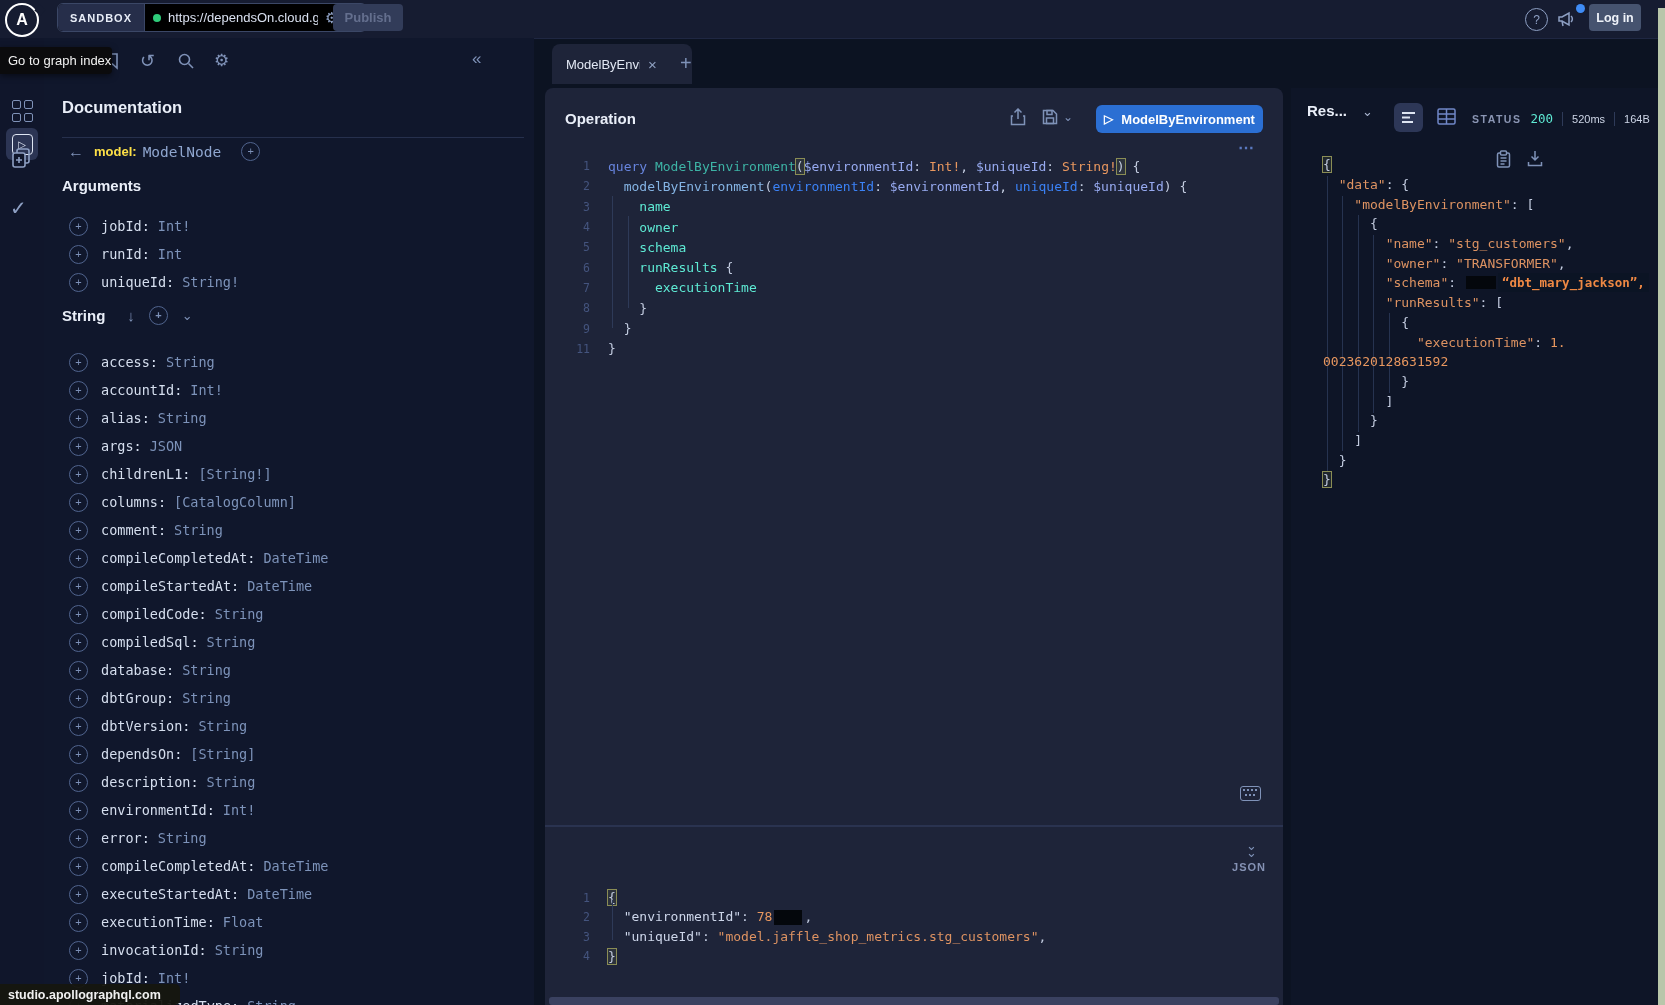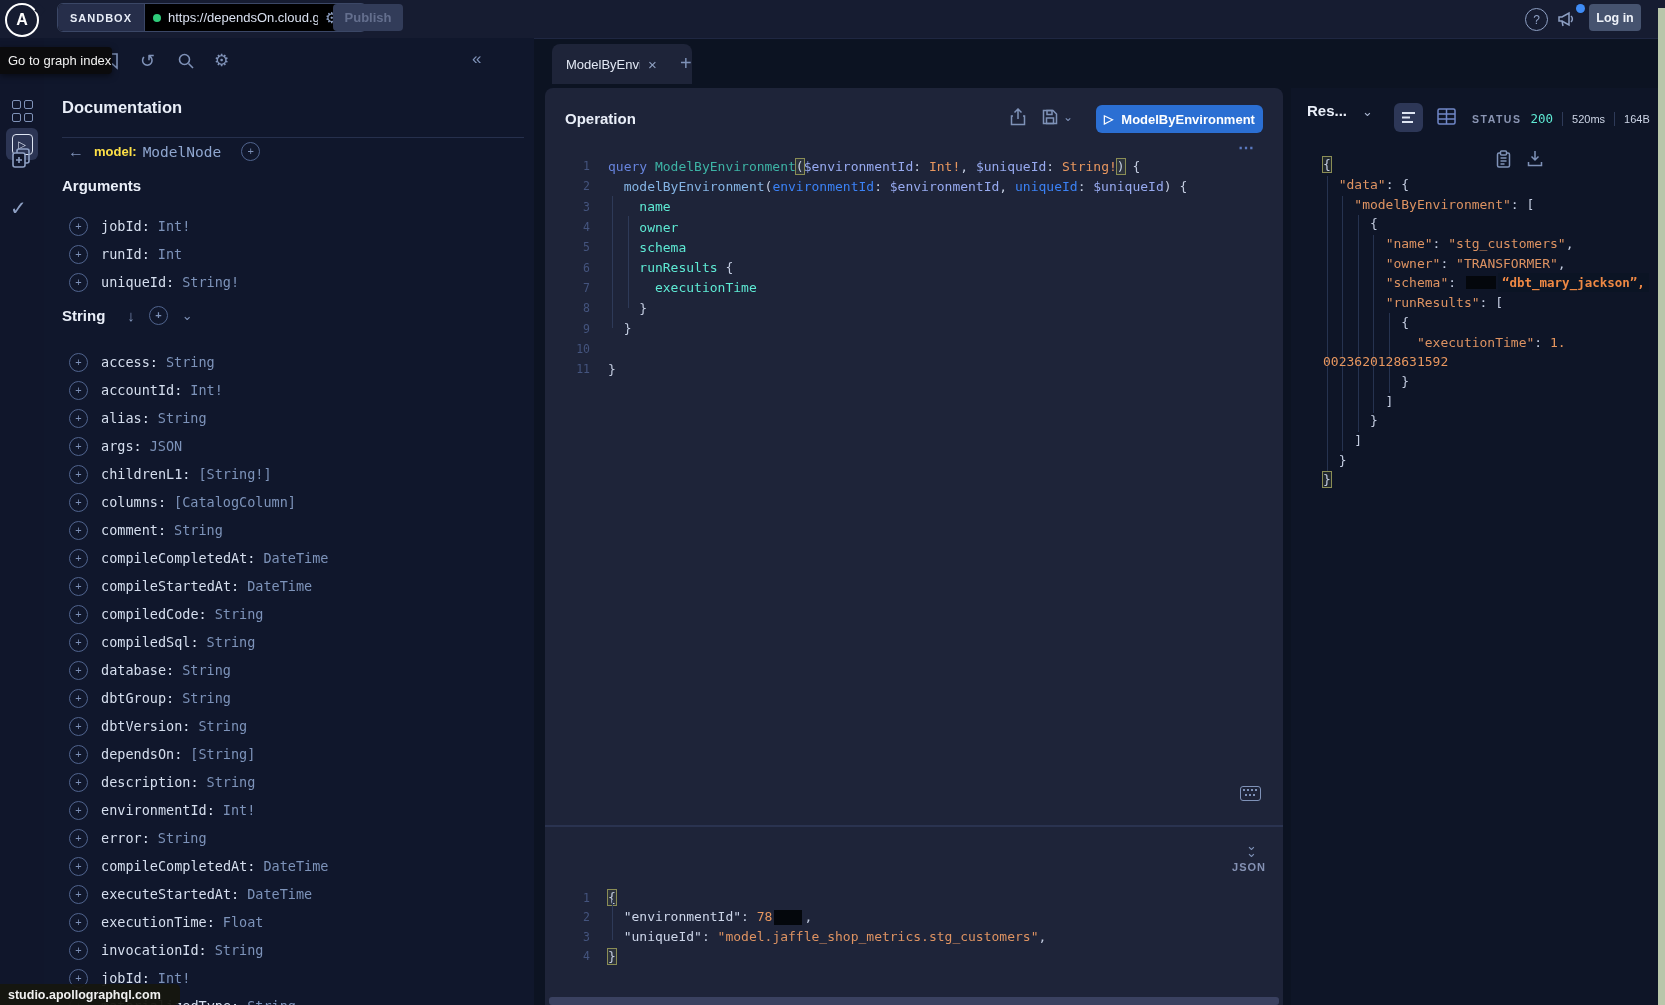--- a/index.html
+++ b/index.html
@@ -446,24 +446,20 @@
         <div class="cline">
           <span class="ln">8</span>
           <span class="lc"><span class="tk pt">    }</span></span>
         </div>
 
         <div class="cline">
           <span class="ln">9</span>
           <span class="lc"><span class="tk pt">  }</span></span>
         </div>
 
-        <div class="cline">
-          <span class="ln">10</span>
-          <span class="lc"></span>
-        </div>
 
         <div class="cline">
           <span class="ln">11</span>
           <span class="lc"><span class="tk pt">}</span></span>
         </div>
       </div>
     <div class="guide" style="left:67px;top:108px;height:132px;"></div>
     <div class="guide" style="left:83px;top:128px;height:92px;"></div>
 
     <div class="kbd-ic">

